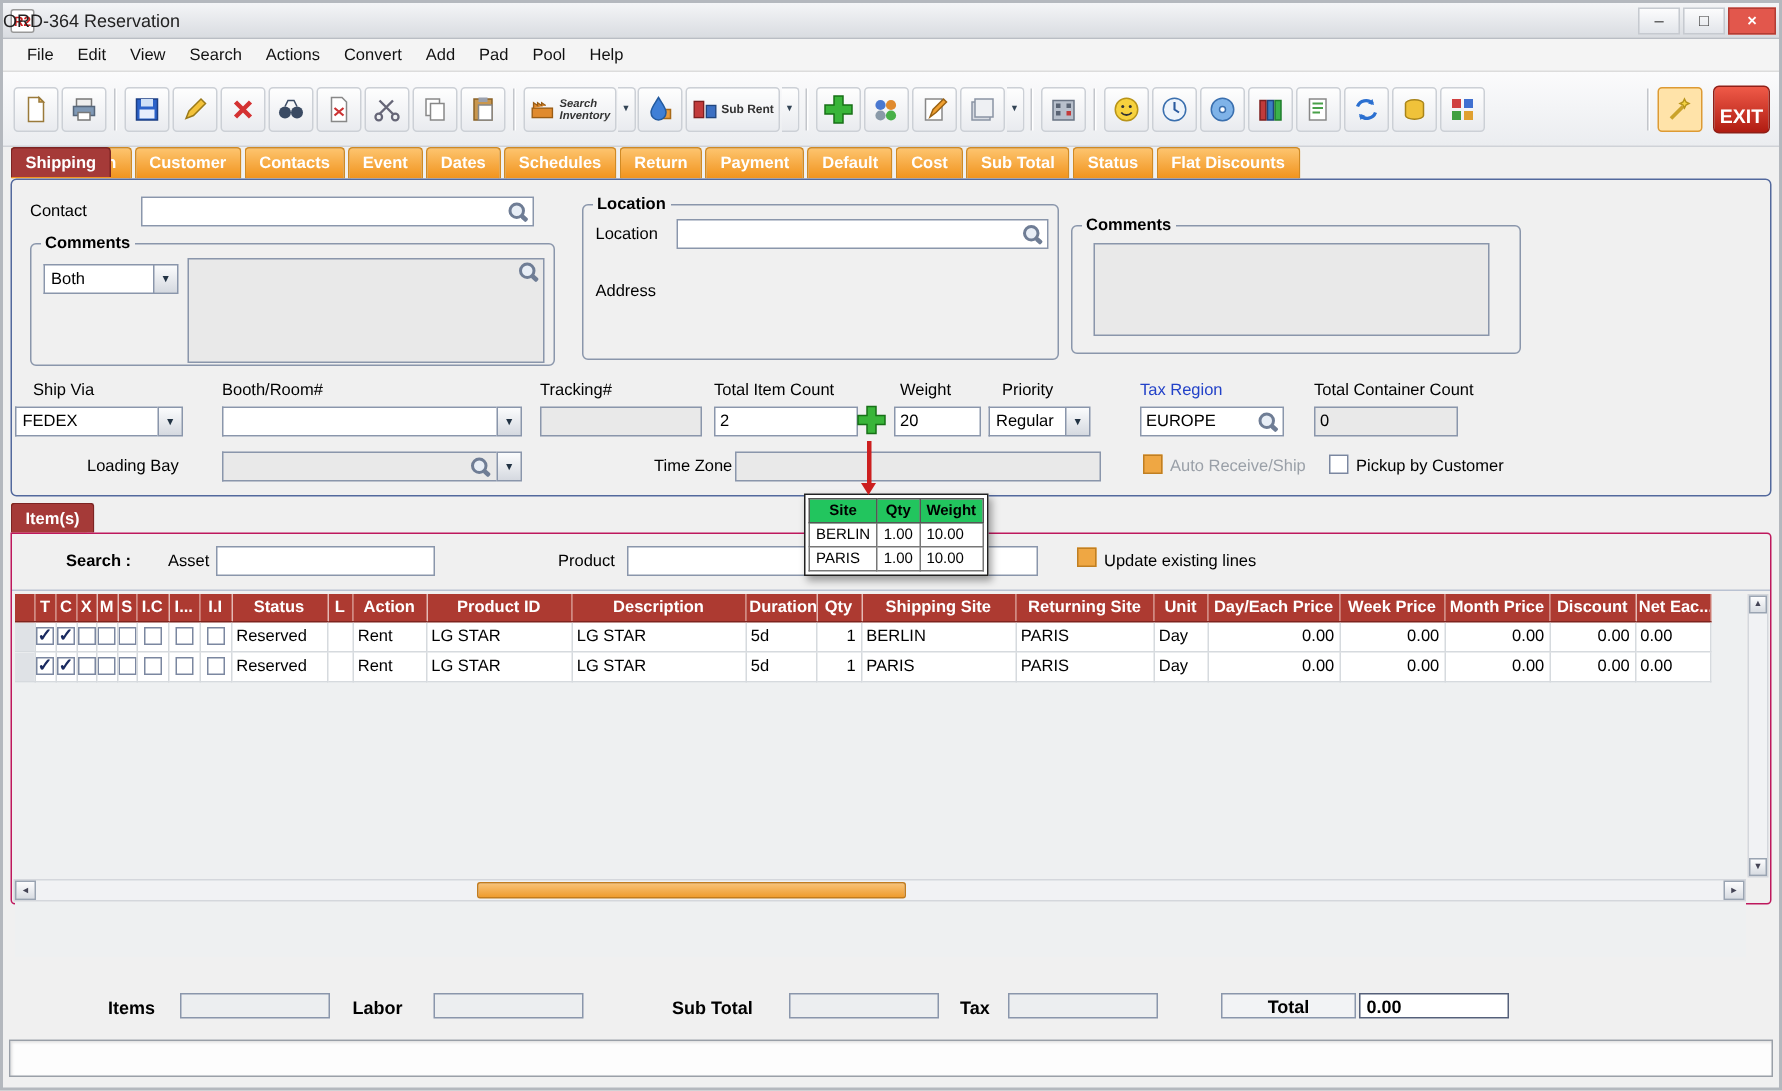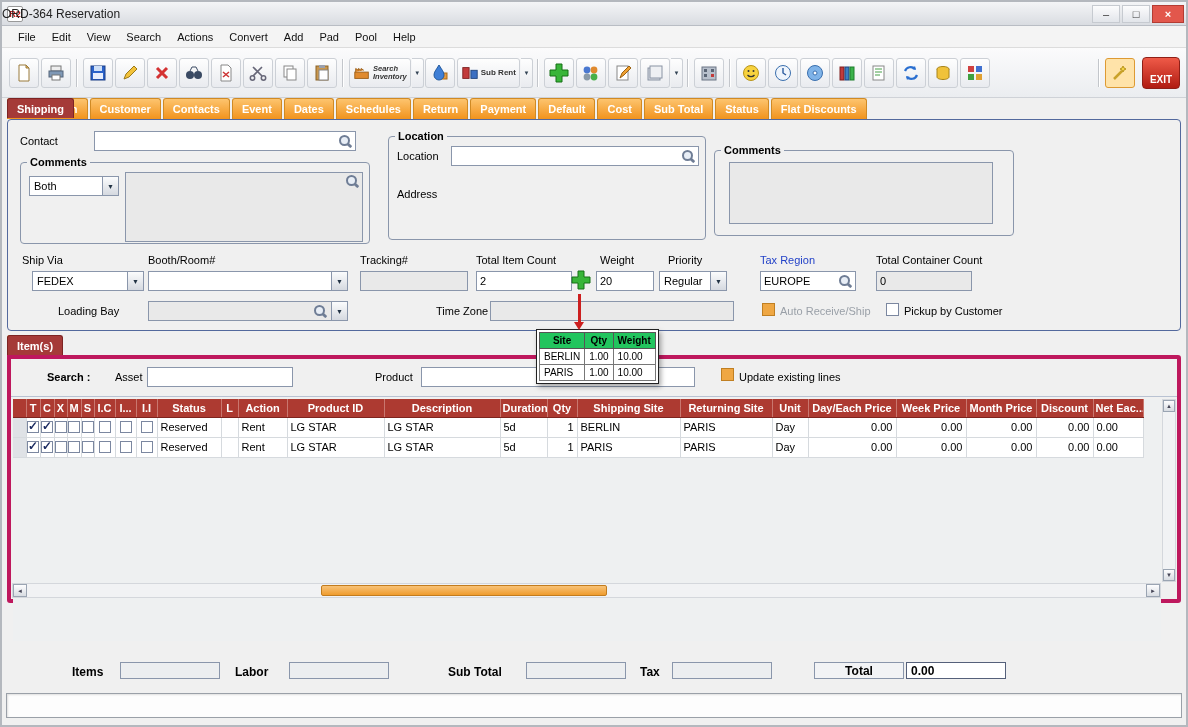--- a/index.html
+++ b/index.html
@@ -17,21 +17,21 @@
 .mitem{font-size:11px;color:#111;padding:2px 8px;cursor:default}
 
 .toolbar{position:absolute;left:0;right:0;top:46px;height:50px;background:linear-gradient(#fbfbfc,#ebedf0);border-bottom:1px solid #cfd2d7;display:flex;align-items:center;padding:0 6px}
 .tbtn{width:30px;height:30px;border:1px solid #ccd0d6;border-radius:3px;background:linear-gradient(#fefefe,#e9ebef);display:flex;align-items:center;justify-content:center;margin:0 1px;flex:none}
 .tbtn.wide{width:auto;padding:0 3px}
 .tbtn.hl{background:#ffe3a9;border-color:#dd9a33}
 .dropseg{width:12px;height:30px;border:1px solid #ccd0d6;border-left:none;border-radius:0 3px 3px 0;display:flex;align-items:center;justify-content:center;font-size:6px;color:#345;background:linear-gradient(#fefefe,#e9ebef);flex:none}
 .tsep{width:2px;height:28px;border-left:1px solid #c3c6cb;border-right:1px solid #fff;margin:0 4px;flex:none}
 .tlbl{display:flex;flex-direction:column;line-height:8px;font-size:7.5px;font-weight:bold;color:#333;margin-left:2px;font-style:italic}
 .tlbl2{font-size:8px;font-weight:bold;color:#333;margin-left:2px}
-.exitbtn{width:38px;height:32px;margin-left:6px;border:1px solid #8f1f17;border-radius:4px;background:linear-gradient(#ef5a48,#b01c12);color:#fff;font-size:10px;font-weight:bold;display:flex;align-items:flex-end;justify-content:center;padding-bottom:3px;flex:none}
+.exitbtn{width:38px;height:32px;margin-left:6px;border:1px solid #8f1f17;border-radius:4px;background:linear-gradient(#ef5a48,#b01c12);color:#fff;font-size:13px;font-weight:bold;display:flex;align-items:flex-end;justify-content:center;padding-bottom:3px;flex:none}
 
 .tabbar{position:absolute;left:5px;top:96px;height:21px;display:flex}
 .tab{height:21px;padding:0 9px;display:flex;align-items:center;font-size:11px;font-weight:bold;color:#fff;background:linear-gradient(#fdc46e,#f1931d);border:1px solid #d08a24;border-bottom:none;border-radius:3px 3px 0 0;margin-right:2px;white-space:nowrap}
 .tab.sel{background:#a53a38;border-color:#7d2423}
 
 .ship-panel{position:absolute;left:5px;right:5px;top:117px;height:212px;border:1px solid #53699d;border-radius:4px;background:#f0f0f0}
 .lbl{position:absolute;font-size:11px;color:#000;white-space:nowrap}
 .bold{font-weight:bold}
 .blue{color:#2342c8}
 .graylbl{color:#9aa0a8}
@@ -53,21 +53,21 @@
 
 .addr{position:absolute;background:#e9e9e9;border:1px solid #8a96ab;display:flex}
 .addr-text{flex:1;overflow:hidden;font-size:11px;line-height:14px;padding:0 3px}
 .clipline{height:8px;overflow:hidden;margin-top:-6px}
 .minisb{width:13px;background:#eef0f3;border-left:1px solid #aab2bf;display:flex;flex-direction:column}
 .sbb{height:12px;background:linear-gradient(#fdfdfe,#d8dce2);border:1px solid #9aa4b2;font-size:6px;color:#445;display:flex;align-items:center;justify-content:center}
 .minithumb{height:16px;margin:8px 0;background:#f3a33c;border:1px solid #c67d1e}
 
 .items-tabs{position:absolute;left:5px;top:333px;height:20px;display:flex}
 .items-tabs .tab{height:20px}
-.items-panel{position:absolute;left:5px;right:5px;top:353px;height:248px;border:4px solid #be185d;border-radius:0 3px 3px 3px;background:#f0f0f0}
+.items-panel{position:absolute;left:5px;right:5px;top:353px;height:248px;border:1px solid #be185d;border-radius:0 3px 3px 3px;background:#f0f0f0}
 .srch-row{position:absolute;left:0;right:0;top:0;height:38px;border-bottom:1px solid #b9c2d2}
 .tbl-wrap{position:absolute;left:2px;top:40px;right:16px;height:242px;background:#eef0f1;overflow:hidden}
 table.grid{border-collapse:collapse;table-layout:fixed;width:1126px;font-size:11px;background:#fff}
 .grid th{background:#ad3a31;color:#fff;font-weight:bold;height:18px;border-right:1px solid #c9776f;border-bottom:1px solid #7e241e;font-size:11px;padding:0 2px;white-space:nowrap;overflow:hidden;text-align:center}
 .grid td{height:20px;border-right:1px solid #d6dade;border-bottom:1px solid #d6dade;padding:0 3px;white-space:nowrap;overflow:hidden;background:#fff}
 .grid td.selc{background:#dfe2e6}
 .grid td.ctr{text-align:center;padding:0}
 .grid td.num{text-align:right}
 .cbi{display:inline-block;width:12px;height:12px;border:1px solid #7b87a0;background:#fff;position:relative;vertical-align:-2px}
 .cbi.on::after{content:"✓";position:absolute;left:0px;top:-3px;font-size:12px;font-weight:bold;color:#1a2a60}
@@ -358,21 +358,21 @@
         </div>
       <span class="lbl" style="left:8px;top:46px">Address</span>
     </fieldset>
 
     <fieldset style="left:706px;top:24px;width:300px;height:92px">
       <legend>Comments</legend>
       <div class="txtarea" style="left:14px;top:6px;width:264px;height:62px"></div>
     </fieldset>
 
     <span class="lbl" style="left:14px;top:134px">Ship Via</span>
-    <div class="sel" style="left:24px;top:151px;width:112px">
+    <div class="sel" style="left:2px;top:151px;width:112px">
         <span class="txt">FEDEX</span>
         <span class="arw">▼</span>
       </div>
 
     <span class="lbl" style="left:140px;top:134px">Booth/Room#</span>
     <div class="sel" style="left:140px;top:151px;width:200px">
         <span class="txt"></span>
         <span class="arw">▼</span>
       </div>
 

